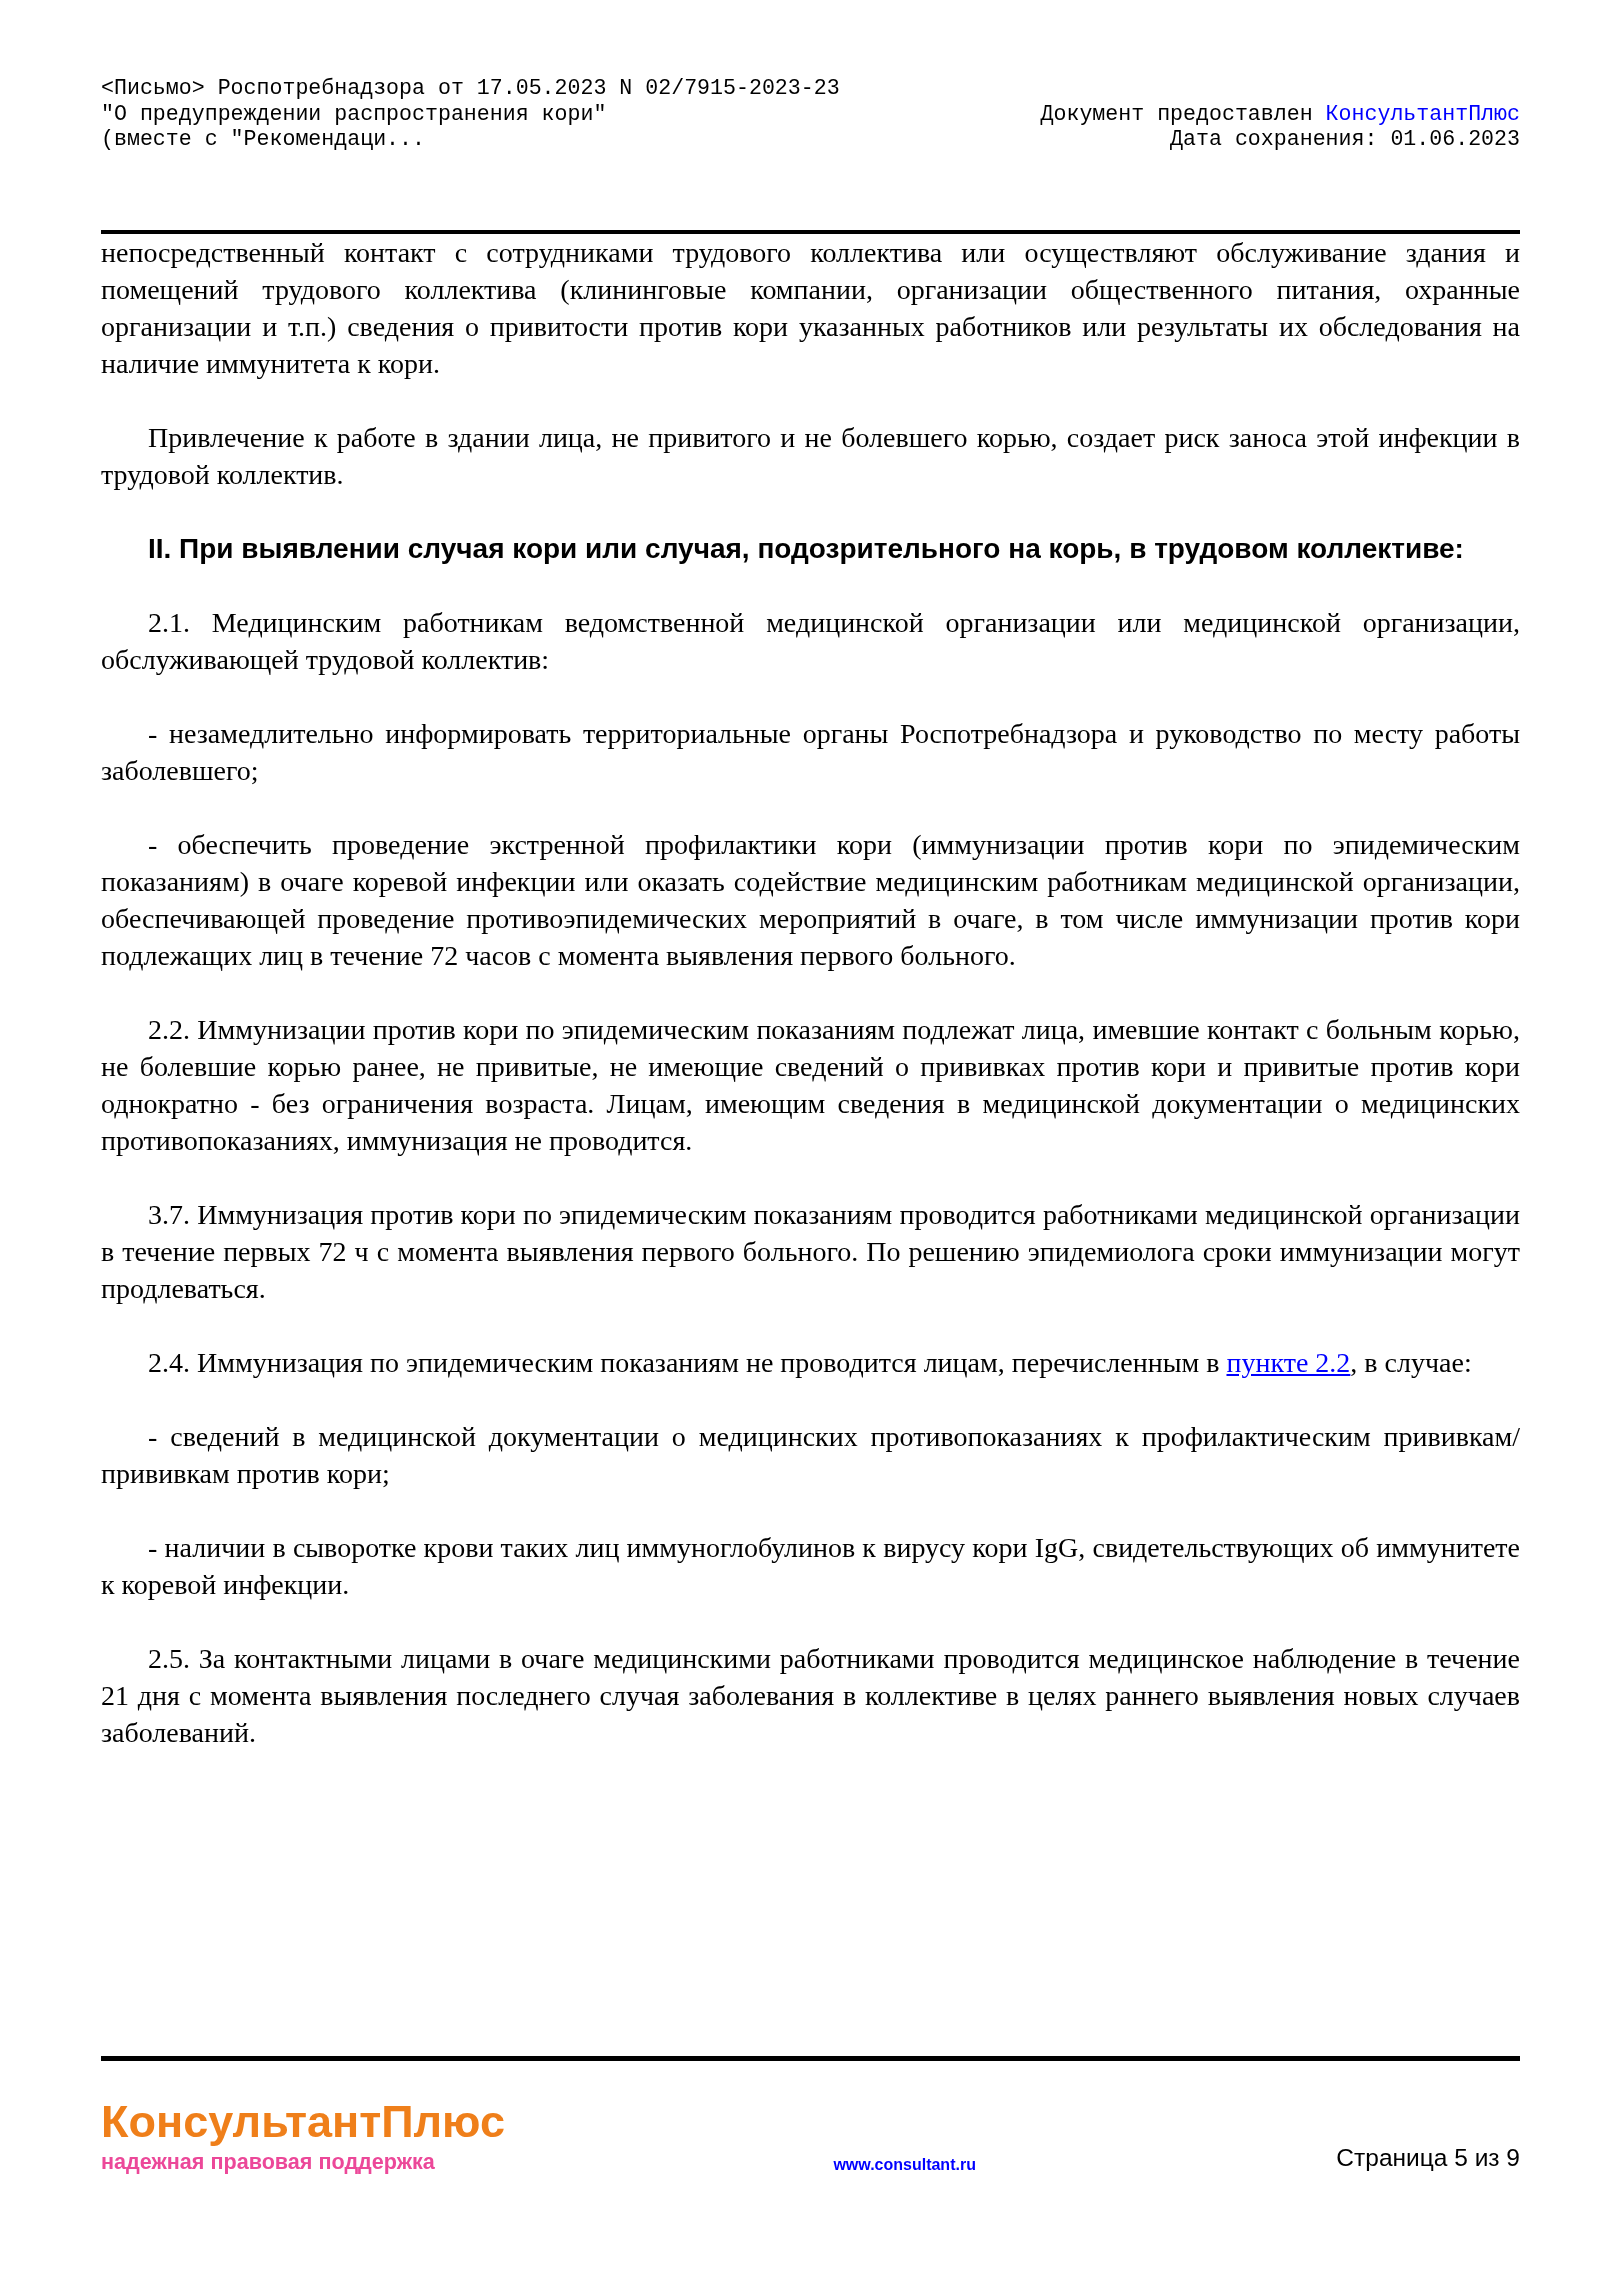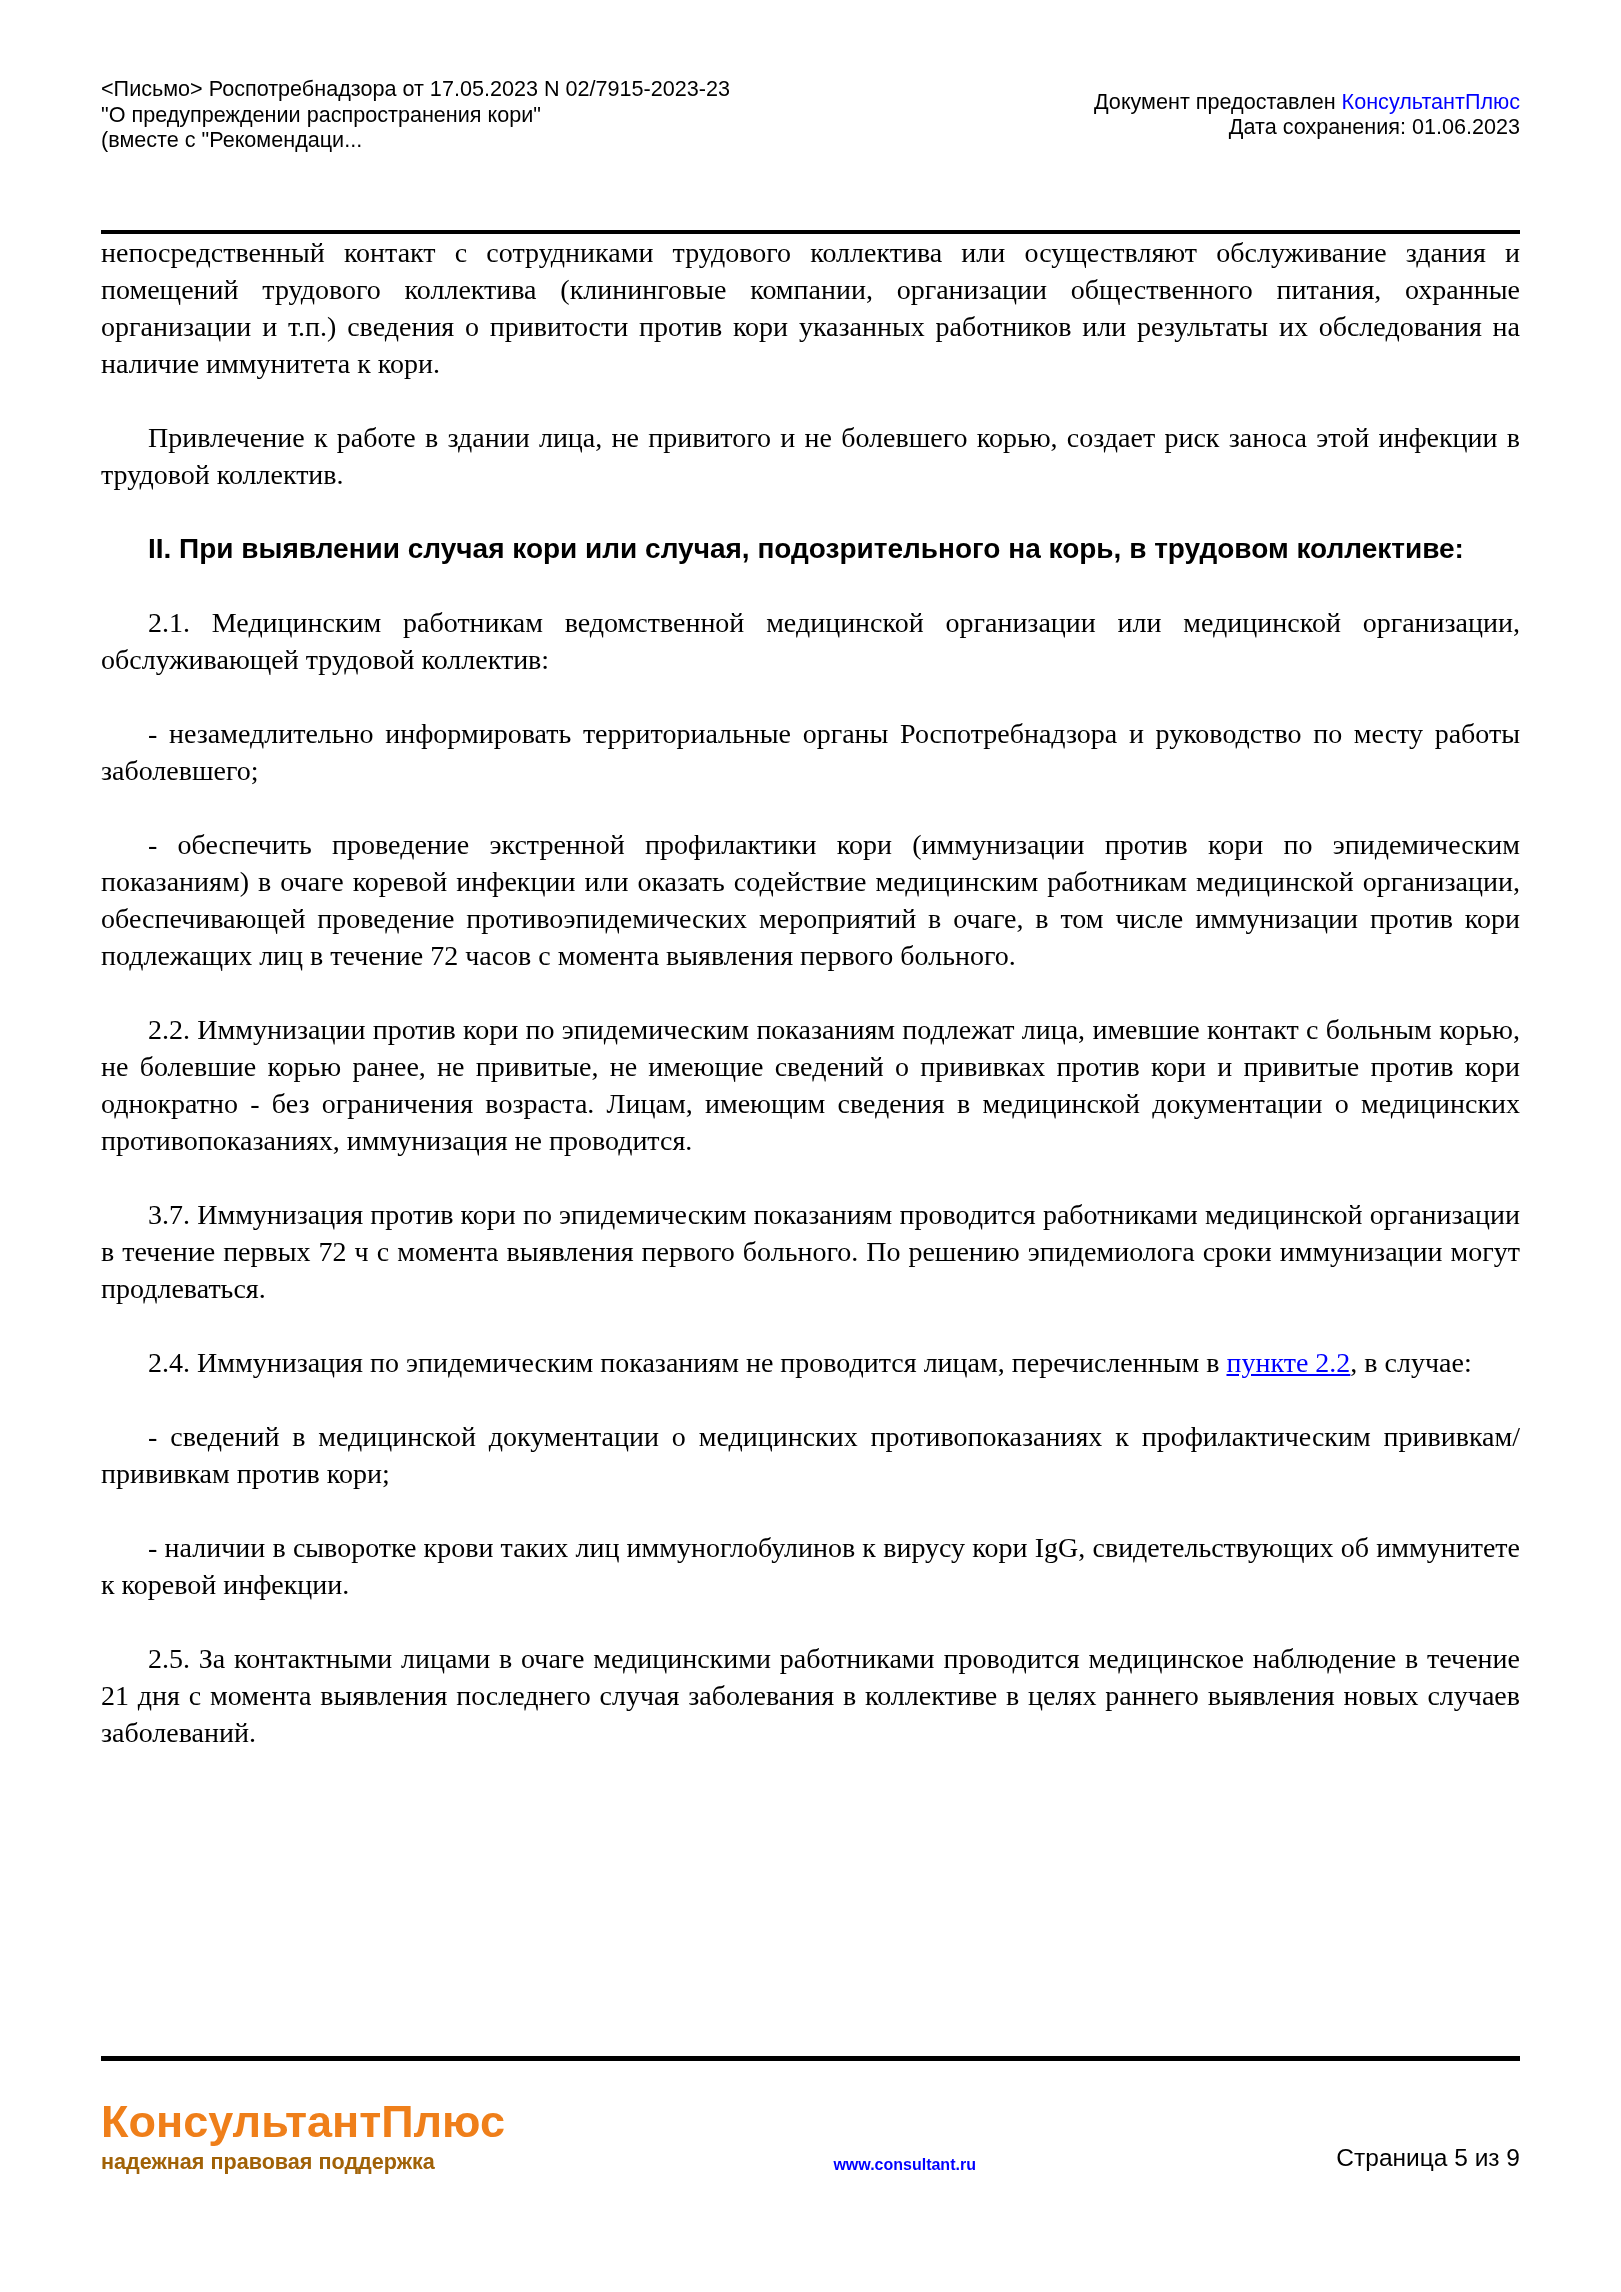--- a/index.html
+++ b/index.html
@@ -13,23 +13,23 @@
   }
   .page {
     position: absolute;
     inset: 0;
     padding: 0 101px;
   }
   
   .top-header {
     display: flex;
     justify-content: space-between;
-    align-items: center;
+    align-items: flex-end;
     padding-top: 76px;
-    font-family: Liberation Sans, sans-serif;
+    font-family: Liberation Mono, monospace;
     font-size: 21.6px;
     line-height: 25.5px;
   }
   .doc-ref { max-width: 843px; }
   .provided { text-align: right; white-space: nowrap; }
   a.link, .link {
     color: #0000ff;
     text-decoration: none;
     cursor: pointer;
   }
@@ -79,21 +79,21 @@
   .brand-title {
     font-size: 45px;
     font-weight: bold;
     color: #ef7f1a;
     letter-spacing: 0px;
     line-height: 51px;
   }
   .brand-tagline {
     font-size: 21.6px;
     font-weight: bold;
-    color: #a16207;
+    color: #ec4899;
     line-height: 29px;
   }
   .site {
     flex: 1;
     text-align: center;
     font-size: 16px;
     font-weight: bold;
     padding-bottom: 2px;
   }
   .page-num {

